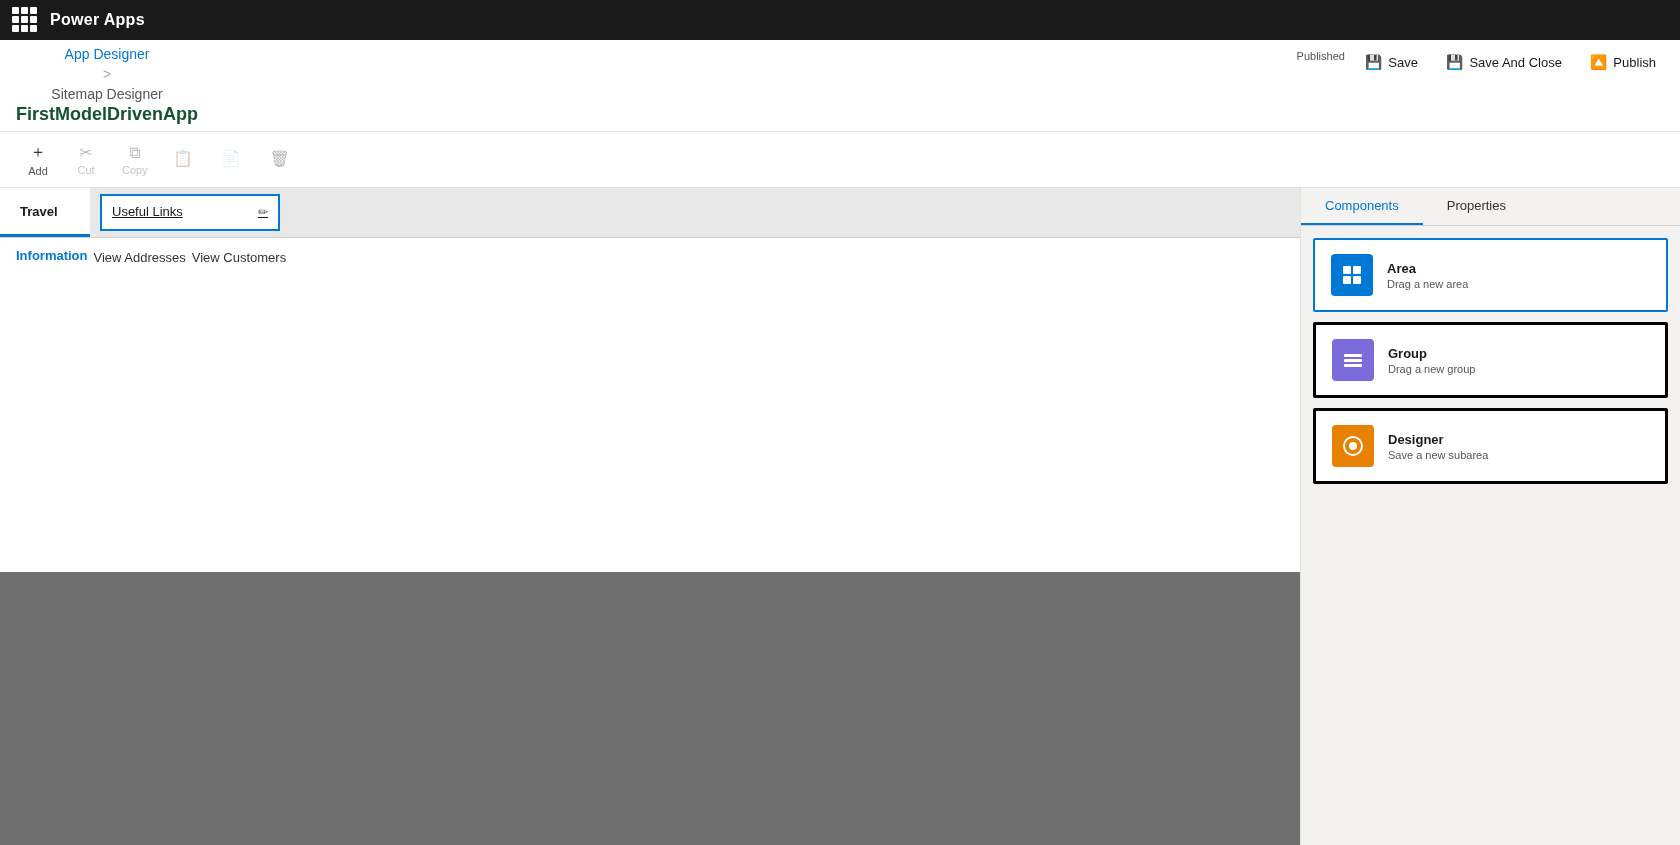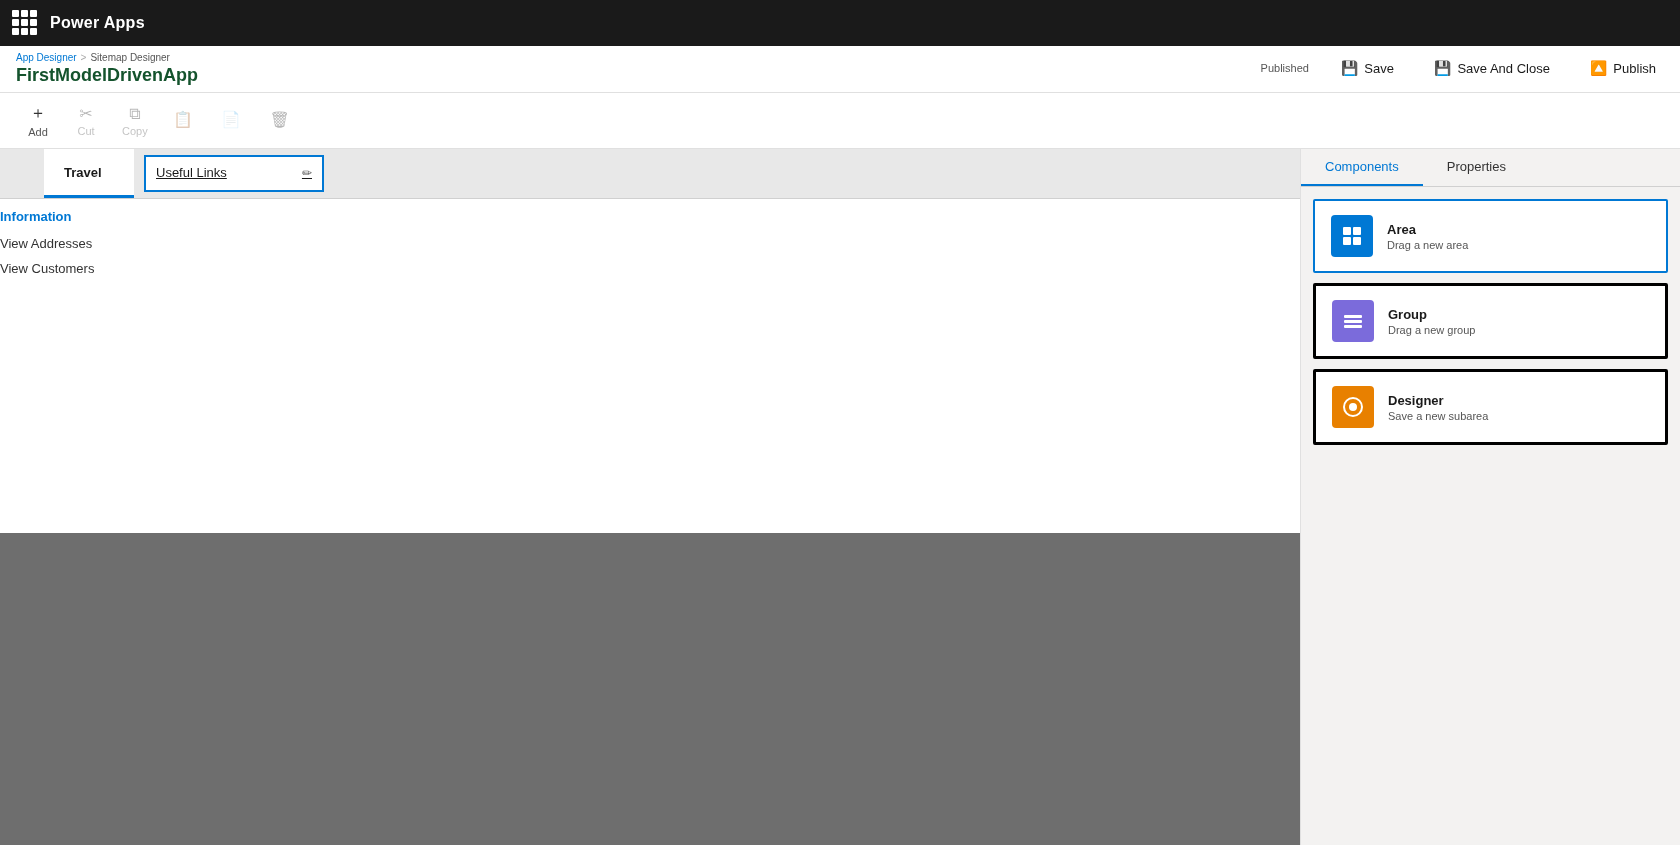--- a/index.html
+++ b/index.html
@@ -1,21 +1,21 @@
 <!DOCTYPE html>
 <html><head>
   <meta charset="utf-8">
   <style>
     * { box-sizing: border-box; margin: 0; padding: 0; }
     body { font-family: 'Segoe UI', sans-serif; font-size: 13px; background: #f3f2f1; overflow: hidden; width: 1680px; height: 845px; }
 
     
     .top-bar {
       background: #1a1a1a;
-      height: 46px;
+      height: 40px;
       display: flex;
       align-items: center;
       padding: 0 12px;
       gap: 12px;
     }
     .top-bar-waffle {
       width: 26px; height: 26px;
       display: grid; grid-template-columns: repeat(3,7px); grid-template-rows: repeat(3,7px); gap: 2px;
       cursor: pointer;
     }
@@ -26,33 +26,34 @@
     .breadcrumb-bar {
       background: #fff;
       padding: 6px 16px 0 16px;
       border-bottom: 1px solid #e0e0e0;
       display: flex;
       align-items: flex-start;
       justify-content: space-between;
     }
     .breadcrumb-left {}
     .breadcrumb-path {
-      font-size: 10px;
+      font-size: 14px;
       color: #555;
       display: flex;
       align-items: center;
       gap: 4px;
+      flex-direction: column;
     }
     .breadcrumb-path span.sep { color: #aaa; }
     .breadcrumb-path span.link { color: #0078d4; cursor: pointer; }
     .app-name { font-size: 18px; font-weight: 600; color: #14532d; padding: 2px 0 6px 0; }
     .breadcrumb-right {
       display: flex;
-      align-items: center;
-      gap: 24px;
+      align-items: flex-start;
+      gap: 12px;
       padding-top: 4px;
     }
     .published-badge { font-size: 11px; color: #555; }
     .btn-save, .btn-save-close, .btn-publish {
       display: flex; align-items: center; gap: 6px;
       background: none; border: none; cursor: pointer; font-size: 13px; color: #1a1a1a;
       padding: 4px 8px;
     }
     .btn-icon { font-size: 14px; }
 
@@ -89,21 +90,20 @@
       flex-direction: column;
     }
 
     
     .area-row {
       background: #e8e8e8;
       display: flex;
       align-items: stretch;
       min-height: 50px;
       border-bottom: 1px solid #d0d0d0;
-      padding-left: 44px;
     }
     .area-tab {
       background: #fff;
       border-bottom: 3px solid #0078d4;
       padding: 12px 20px;
       font-size: 13px;
       font-weight: 600;
       color: #1a1a1a;
       cursor: pointer;
       display: flex;
@@ -131,23 +131,23 @@
       color: #1a1a1a;
       font-weight: 500;
       text-decoration: underline;
     }
     .group-header .edit-icon { font-size: 12px; color: #555; cursor: pointer; }
 
     
     .content-section {
       background: #fff;
       flex: 1;
-      padding: 10px 0;
-      display: flex;
-      flex-direction: column;
+      padding: 10px 16px;
+      display: flex;
+      flex-direction: row;
       gap: 6px;
       min-height: 260px;
     }
     .nav-group-label {
       font-size: 13px;
       color: #0078d4;
       font-weight: 600;
       margin-bottom: 4px;
       cursor: pointer;
     }

